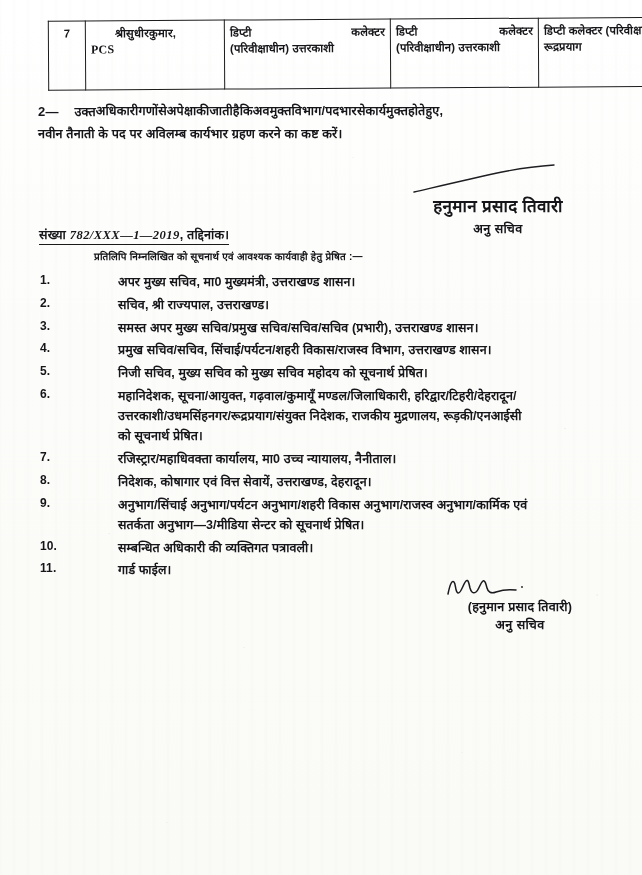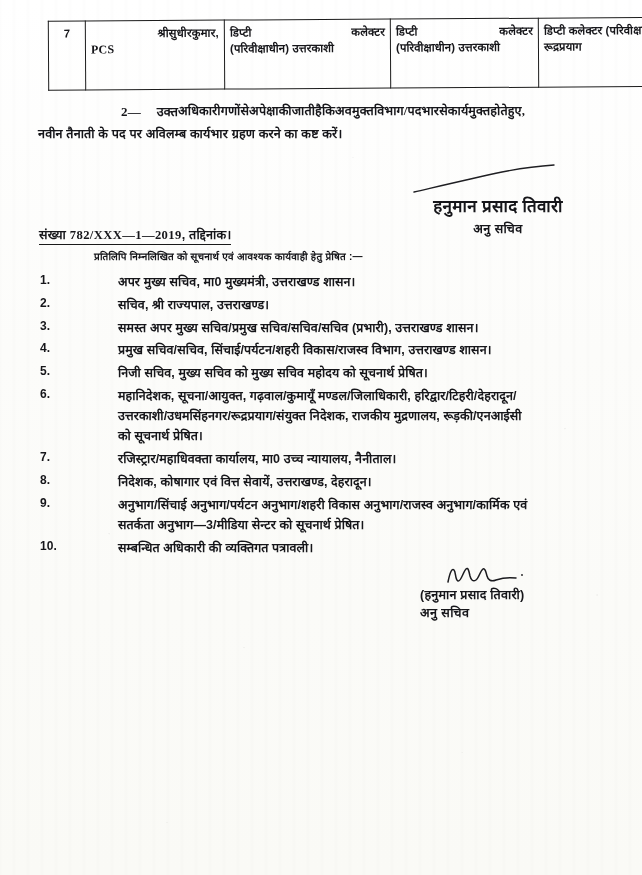--- a/index.html
+++ b/index.html
@@ -69,21 +69,21 @@
     letter-spacing: 0.1px;
   }
   td.c-sno { width: 26px; text-align: center; padding-left: 2px; padding-right: 2px; }
   td.c-name { width: 128px; }
   td.c-from { width: 155px; }
   td.c-mid { width: 137px; }
   td.c-to   { width: 146px; border-right-width: 1.4px; }
 
   .name-line1 {
     display: flex;
-    justify-content: flex-end;
+    justify-content: flex-start;
     letter-spacing: 0.2px;
     margin-left: 24px;
   }
   .name-line2 {
     font-family: "Liberation Serif", "DejaVu Serif", serif;
     font-weight: 700;
     font-size: 12px;
     letter-spacing: 0.3px;
   }
   .just2 {
@@ -105,22 +105,21 @@
     letter-spacing: 0.15px;
   }
   .para-2 .pnum {
     font-weight: 700;
     font-size: 13px;
     margin-right: 16px;
   }
   .para-2 .l1 { display: block; }
   .para-2 .l1 .spread {
     display: flex;
-    justify-content: center;
-    font-family: Liberation Serif, serif;
+    justify-content: flex-start;
   }
   .para-2 .l2 { display: block; }
 
   
   .sig-block-1 {
     position: absolute;
     left: 398px;
     top: 166px;
     width: 200px;
     text-align: center;
@@ -151,20 +150,21 @@
     font-size: 12.6px;
     font-weight: 700;
     letter-spacing: 0.2px;
     border-bottom: 1.3px solid #1a1a1a;
     padding-bottom: 1px;
   }
   .ref-no .lat {
     font-family: "Liberation Serif", "DejaVu Serif", serif;
     font-weight: 700;
     letter-spacing: 0.4px;
+    font-style: italic;
   }
 
   
   .copy-heading {
     position: absolute;
     left: 94px;
     top: 249px;
     font-size: 10px;
     font-weight: 700;
     letter-spacing: 0.25px;
@@ -195,23 +195,23 @@
   .dist-text {
     flex: 1 1 auto;
     line-height: 1.62;
   }
   .dist-text .ln { display: block; margin-left: 24px; }
 
   
   .sig-block-2 {
     position: absolute;
     left: 420px;
-    top: 566px;
+    top: 578px;
     width: 200px;
-    text-align: left;
+    text-align: center;
   }
   .sig-mark-2 {
     height: 20px;
     position: relative;
   }
   .sig-mark-2 svg { position: absolute; left: 22px; top: -4px; }
   .sig-name-2 {
     font-size: 12.6px;
     font-weight: 600;
     letter-spacing: 0.2px;
@@ -374,20 +374,26 @@
       </span>
     </div>
 
     <div class="dist-item">
       <span class="dist-num">10.</span>
       <span class="dist-text">
         <span class="ln">सम्बन्धित अधिकारी की व्यक्तिगत पत्रावली।</span>
       </span>
     </div>
 
+    <div class="dist-item">
+      <span class="dist-num">11.</span>
+      <span class="dist-text">
+        <span class="ln">गार्ड फाईल।</span>
+      </span>
+    </div>
 
   </div>
 
   <div class="sig-block-2">
     <div class="sig-mark-2">
       <svg width="120" height="26" viewBox="0 0 120 26" fill="none" aria-hidden="true">
         <path d="M6 20 C 8 10, 10 6, 12 8 C 14 10, 13 18, 16 19 C 19 20, 21 10, 24 7
                  C 26 5, 27 9, 28 14 C 29 18, 31 20, 34 18 C 37 16, 38 9, 41 7
                  C 43 6, 44 10, 45 14 C 46 18, 49 20, 54 18 C 60 16, 66 15, 74 16" stroke="#1b1b1f" stroke-width="1.5" stroke-linecap="round" stroke-linejoin="round" fill="none"></path>
         <circle cx="80" cy="13" r="0.9" fill="#1b1b1f"></circle>

